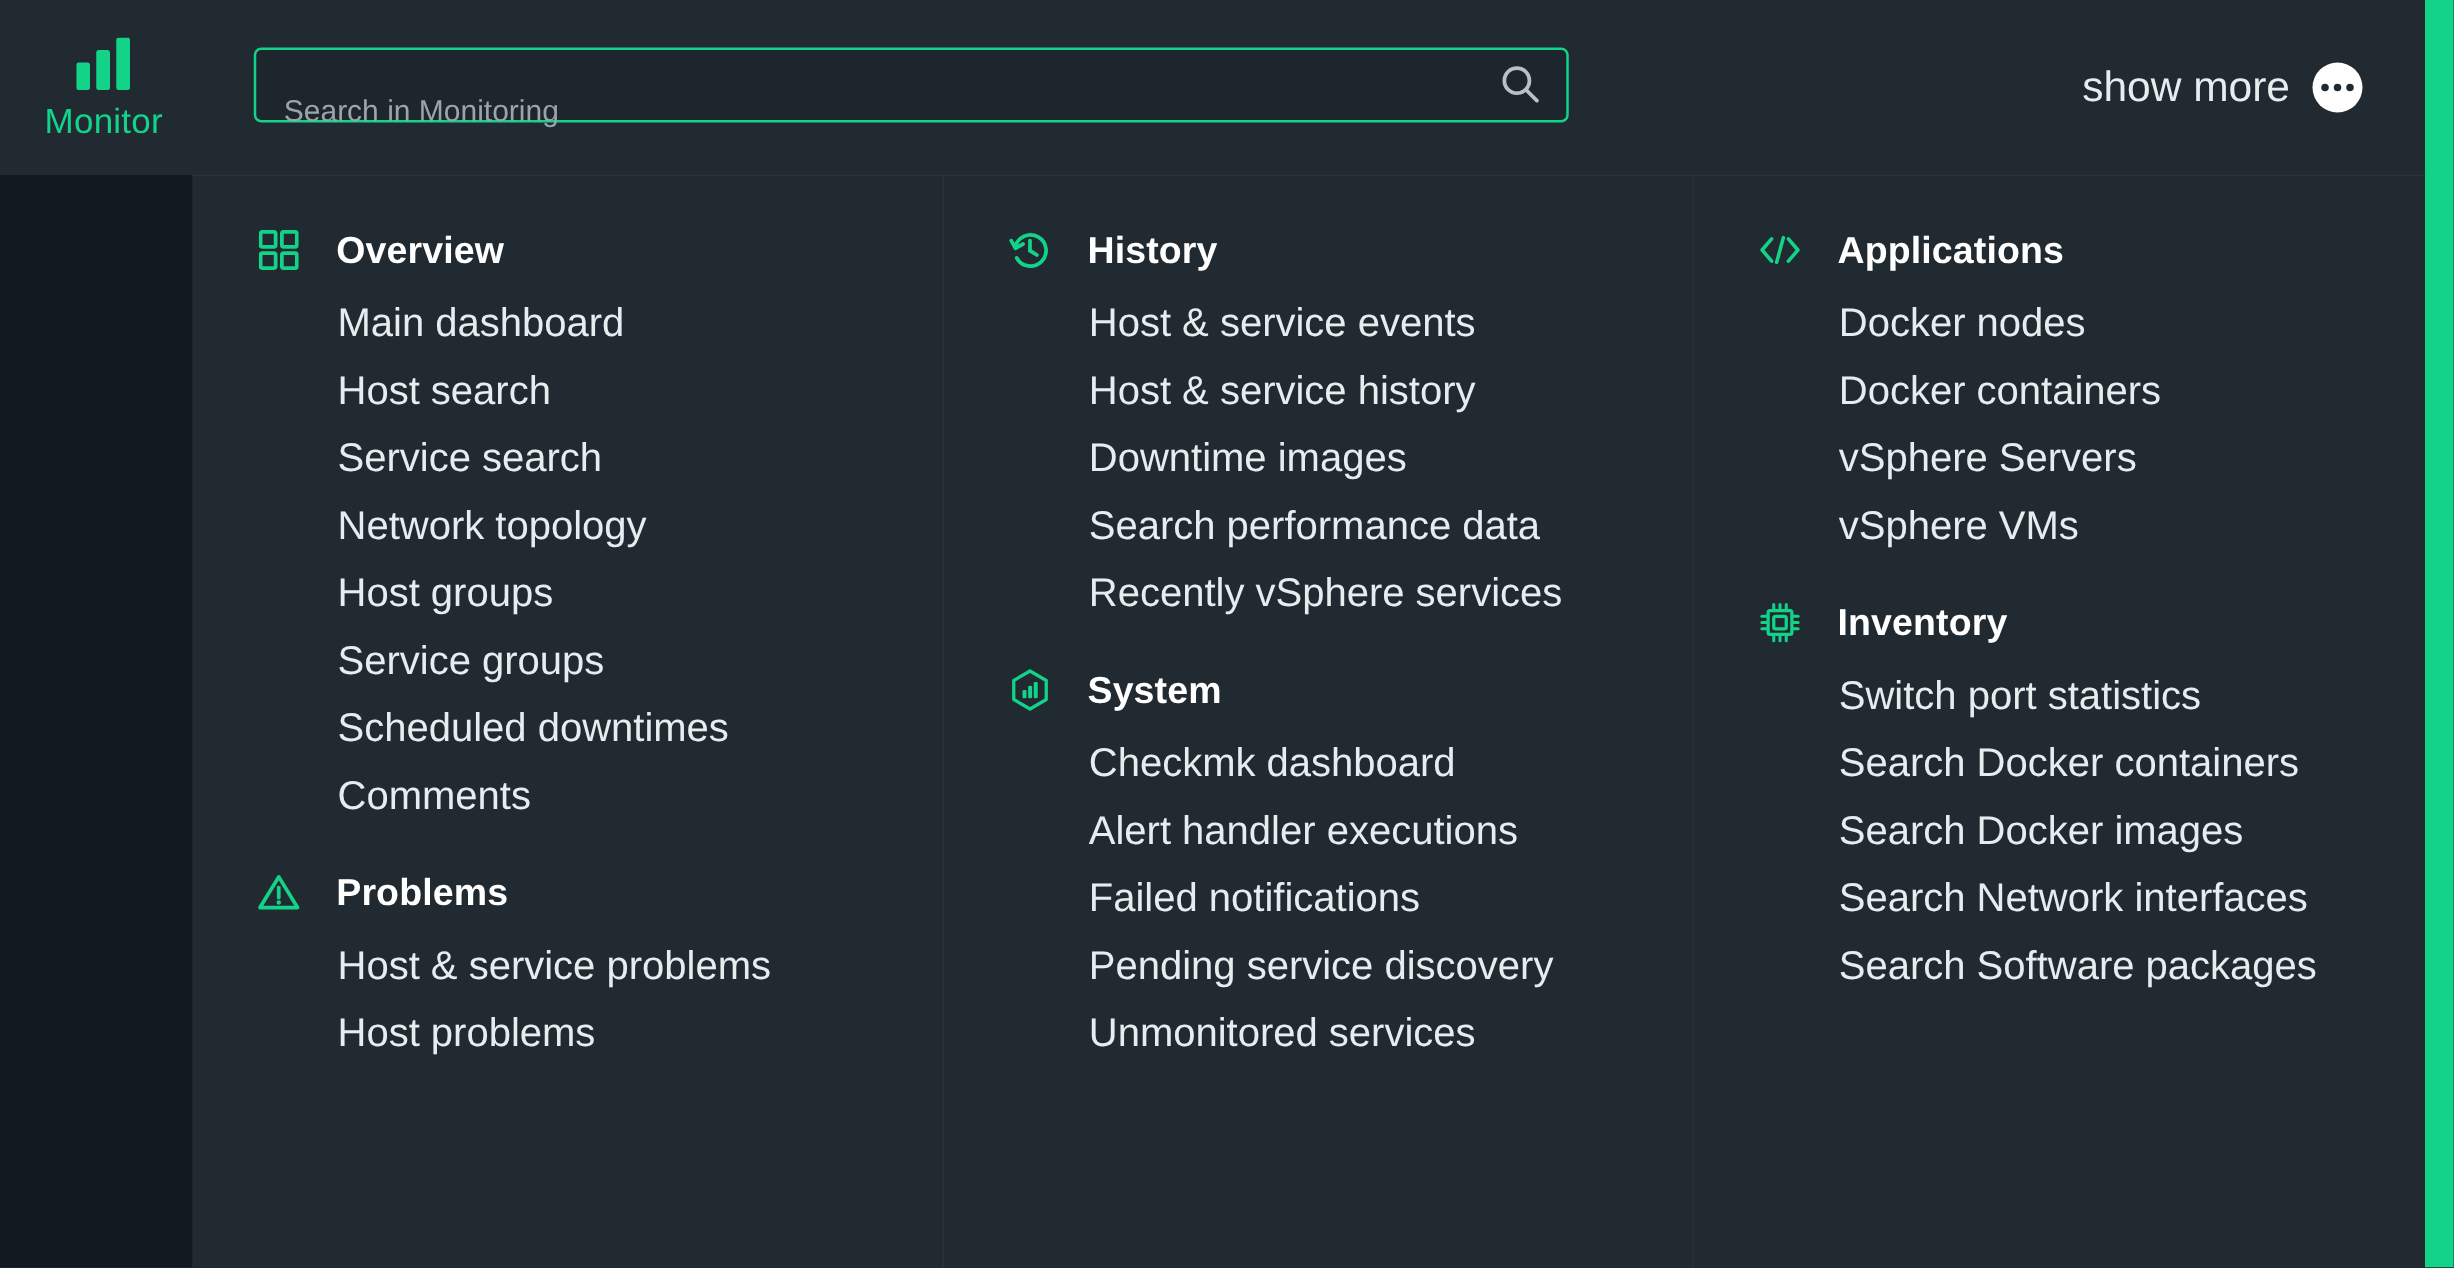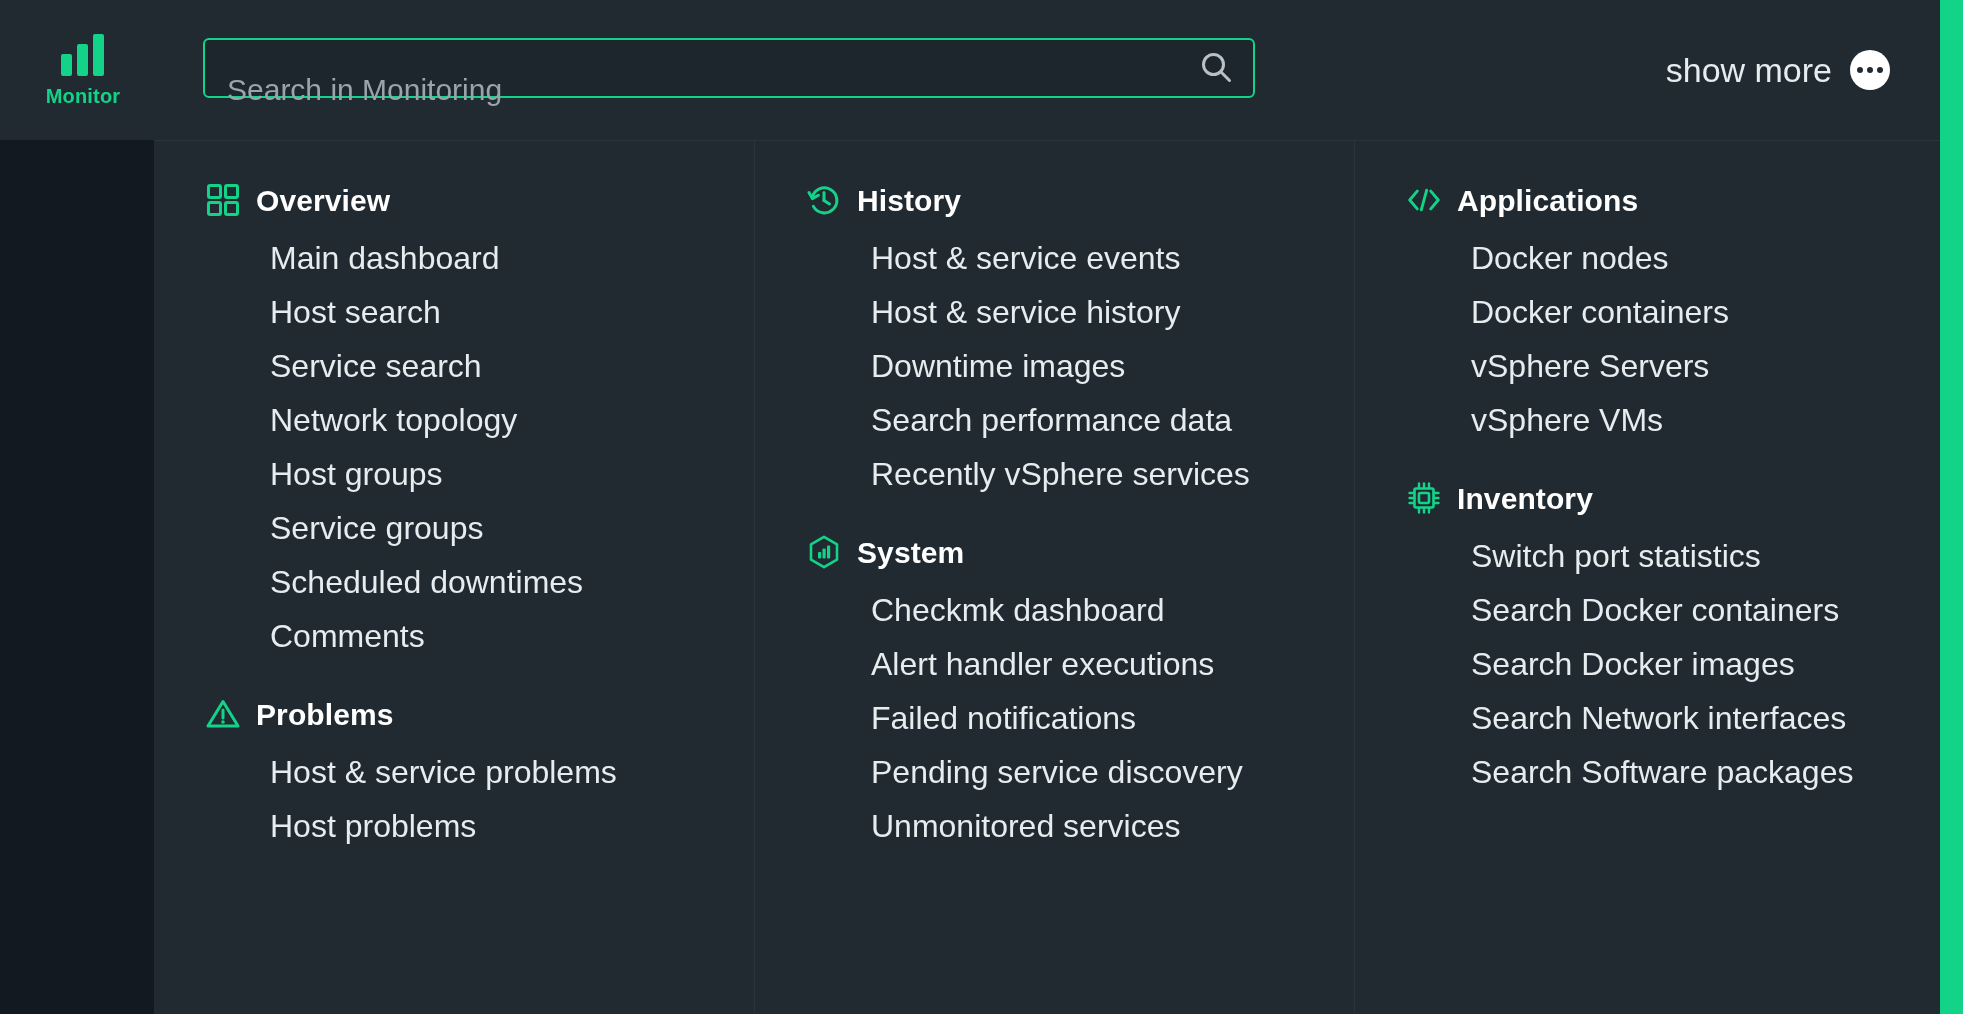--- a/index.html
+++ b/index.html
@@ -37,43 +37,42 @@
   .brand {
     position: absolute; left: 12px; top: 0;
     width: 142px; height: 140px;
     display: flex; flex-direction: column;
     align-items: center; justify-content: center;
     gap: 6px;
   }
   .brand-icon { display: block; }
   .brand-label {
     color: #13d389;
-    font-size: 20px;
+    font-size: 28px;
     letter-spacing: .2px;
     line-height: 1;
-    font-weight: bold;
   }
 
   .searchbox {
     position: absolute;
     left: 203px; top: 38px;
     width: 1052px; height: 60px;
     border: 2px solid #13d389;
     border-radius: 6px;
     background: #1e262d;
     display: flex; align-items: center;
   }
   .search-input {
     flex: 1 1 auto;
     height: 100%;
     background: transparent;
     border: 0; outline: 0;
     color: #e7ecef;
     font-family: "Liberation Sans", sans-serif;
-    font-size: 30px;
+    font-size: 24px;
     padding: 0 22px;
     margin-top: 44px;
   }
   .search-input::placeholder { color: #9aa4ab; opacity: 1; }
   .search-btn {
     width: 74px; height: 100%;
     background: transparent; border: 0;
     display: flex; align-items: center; justify-content: center;
     cursor: pointer;
   }
@@ -119,21 +118,21 @@
   }
   .col + .col { border-left: 1px solid #2b343c; }
   .col-1 { width: 600px; }
   .col-2 { width: 600px; }
   .col-3 { width: 586px; }
 
   .group { padding: 0 0 0 52px; }
   .group + .group { margin-top: 34px; }
 
   .group-head {
-    display: flex; align-items: center; gap: 16px;
+    display: flex; align-items: center; gap: 29px;
     margin-bottom: 14px;
   }
   .group-icon {
     width: 34px; height: 34px;
     display: flex; align-items: center; justify-content: center;
     flex: 0 0 34px;
   }
   .group-title {
     color: #ffffff;
     font-size: 30px;

